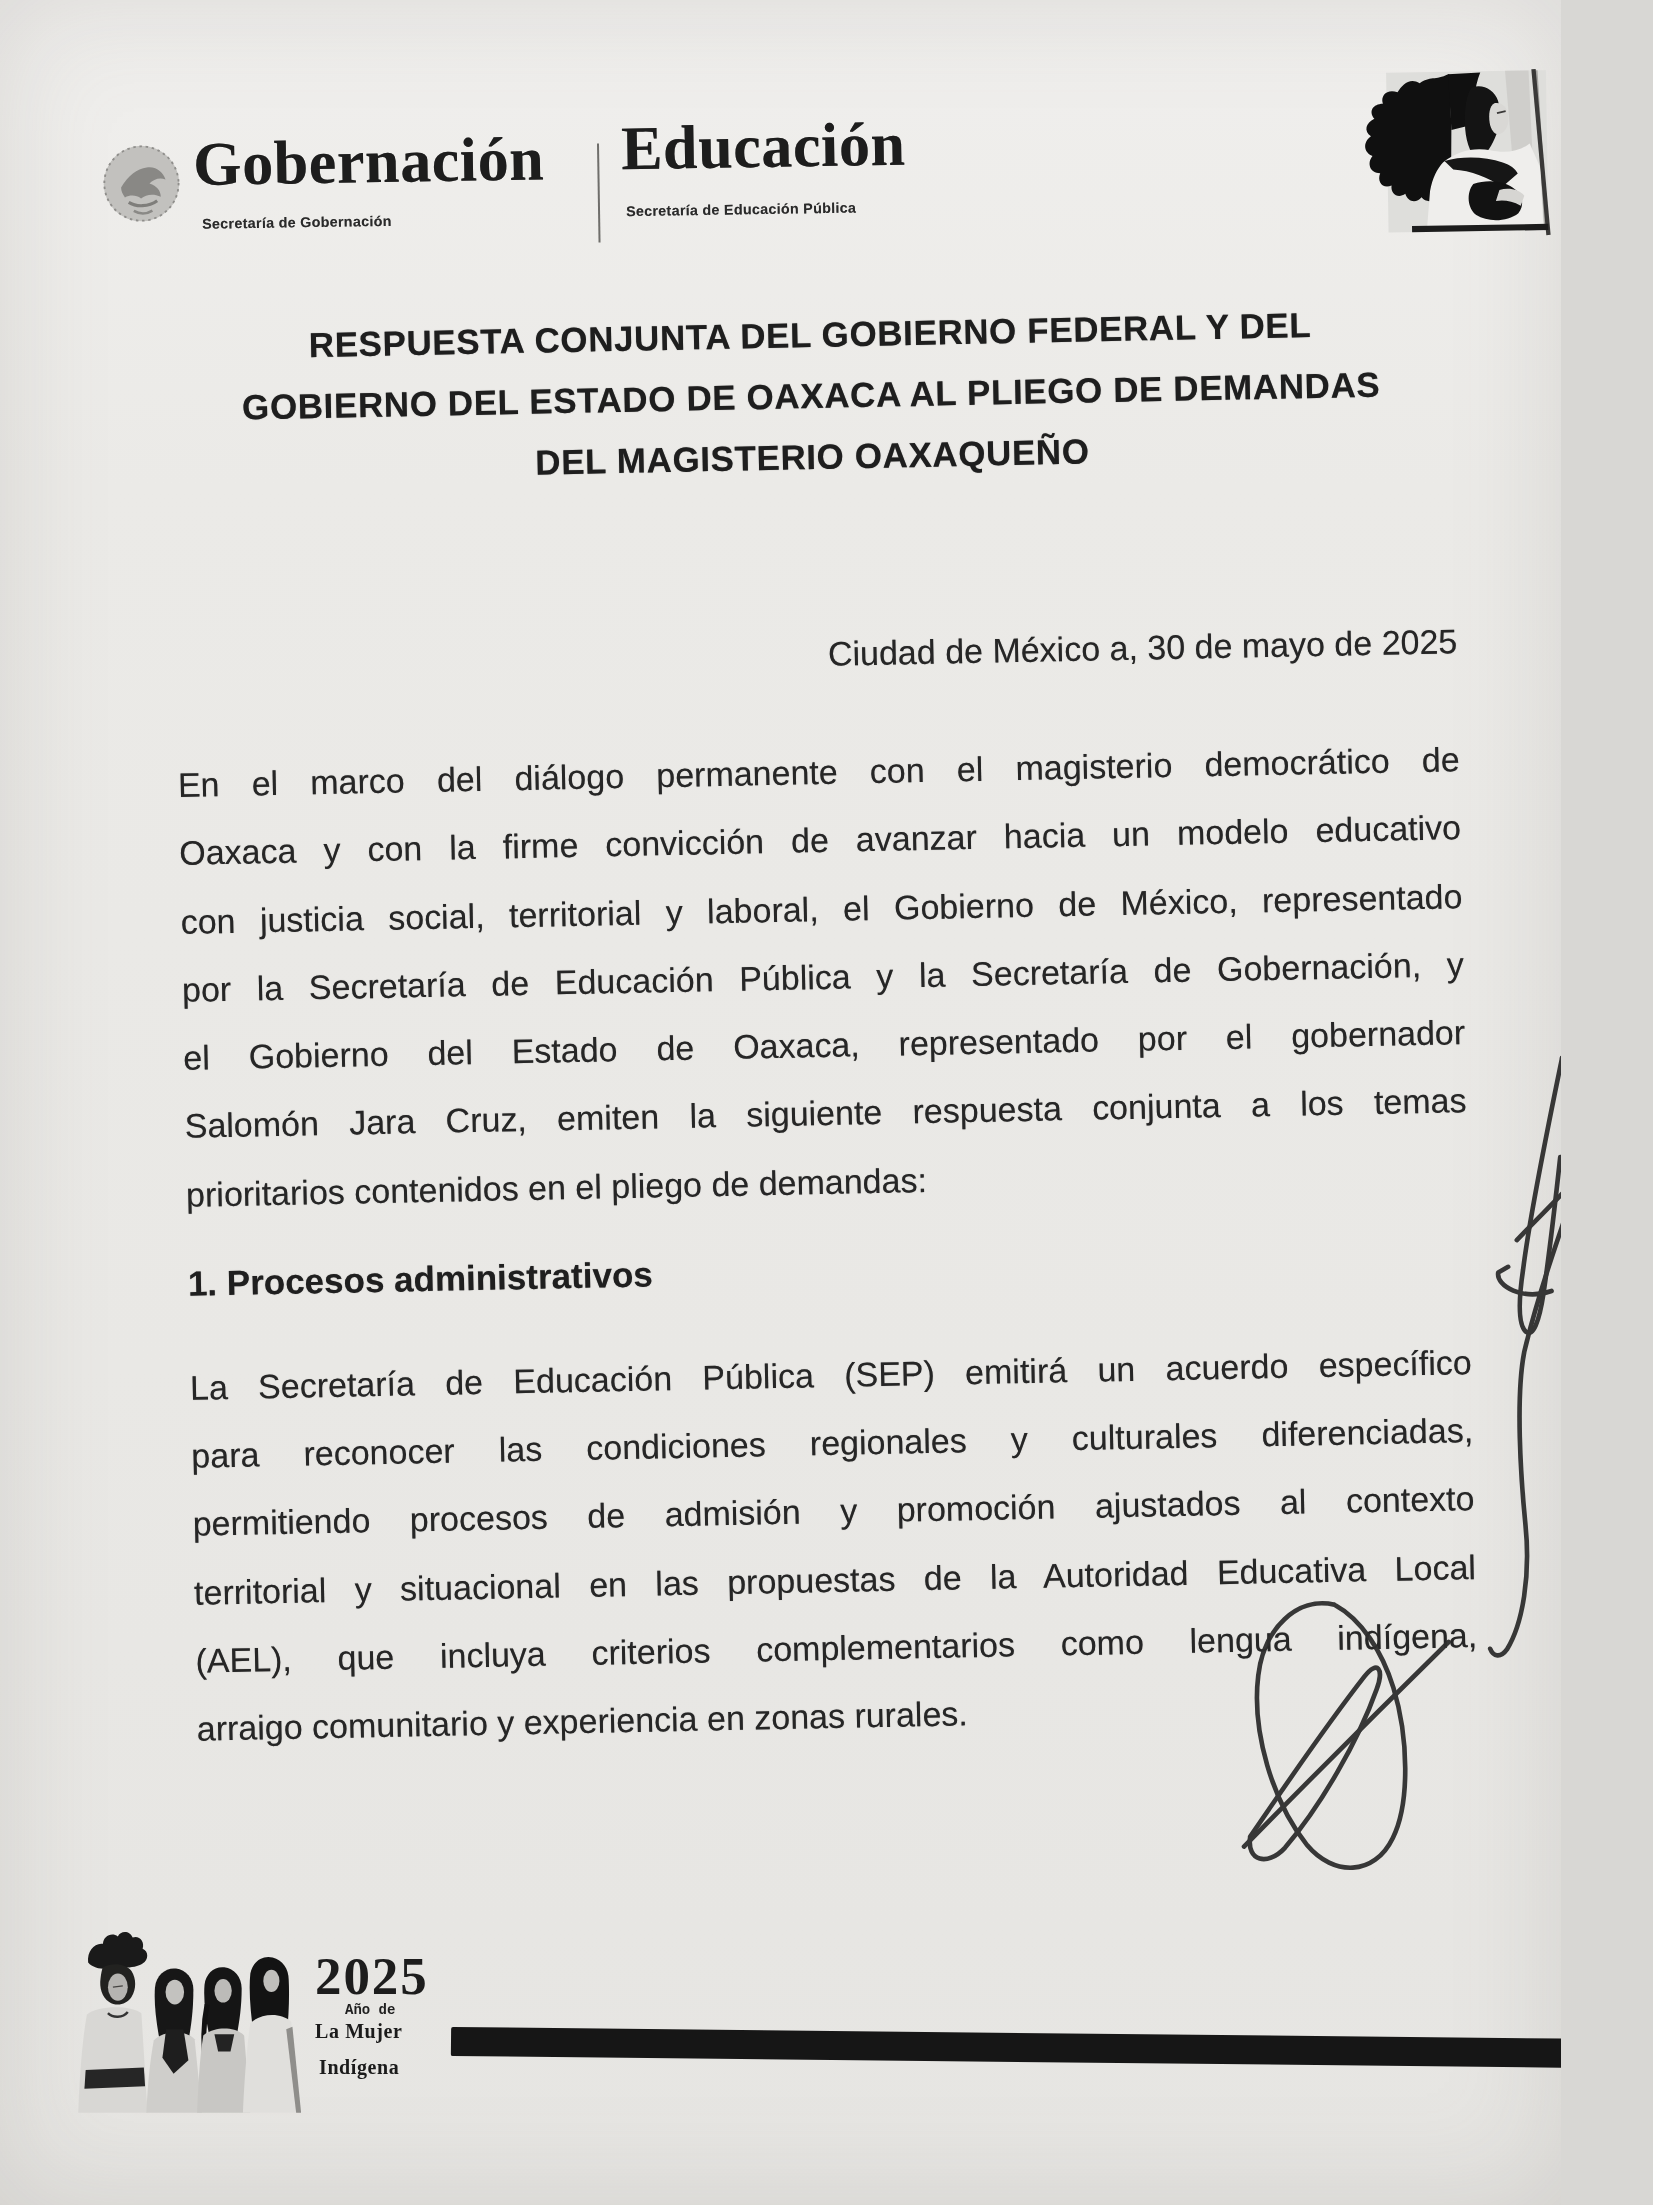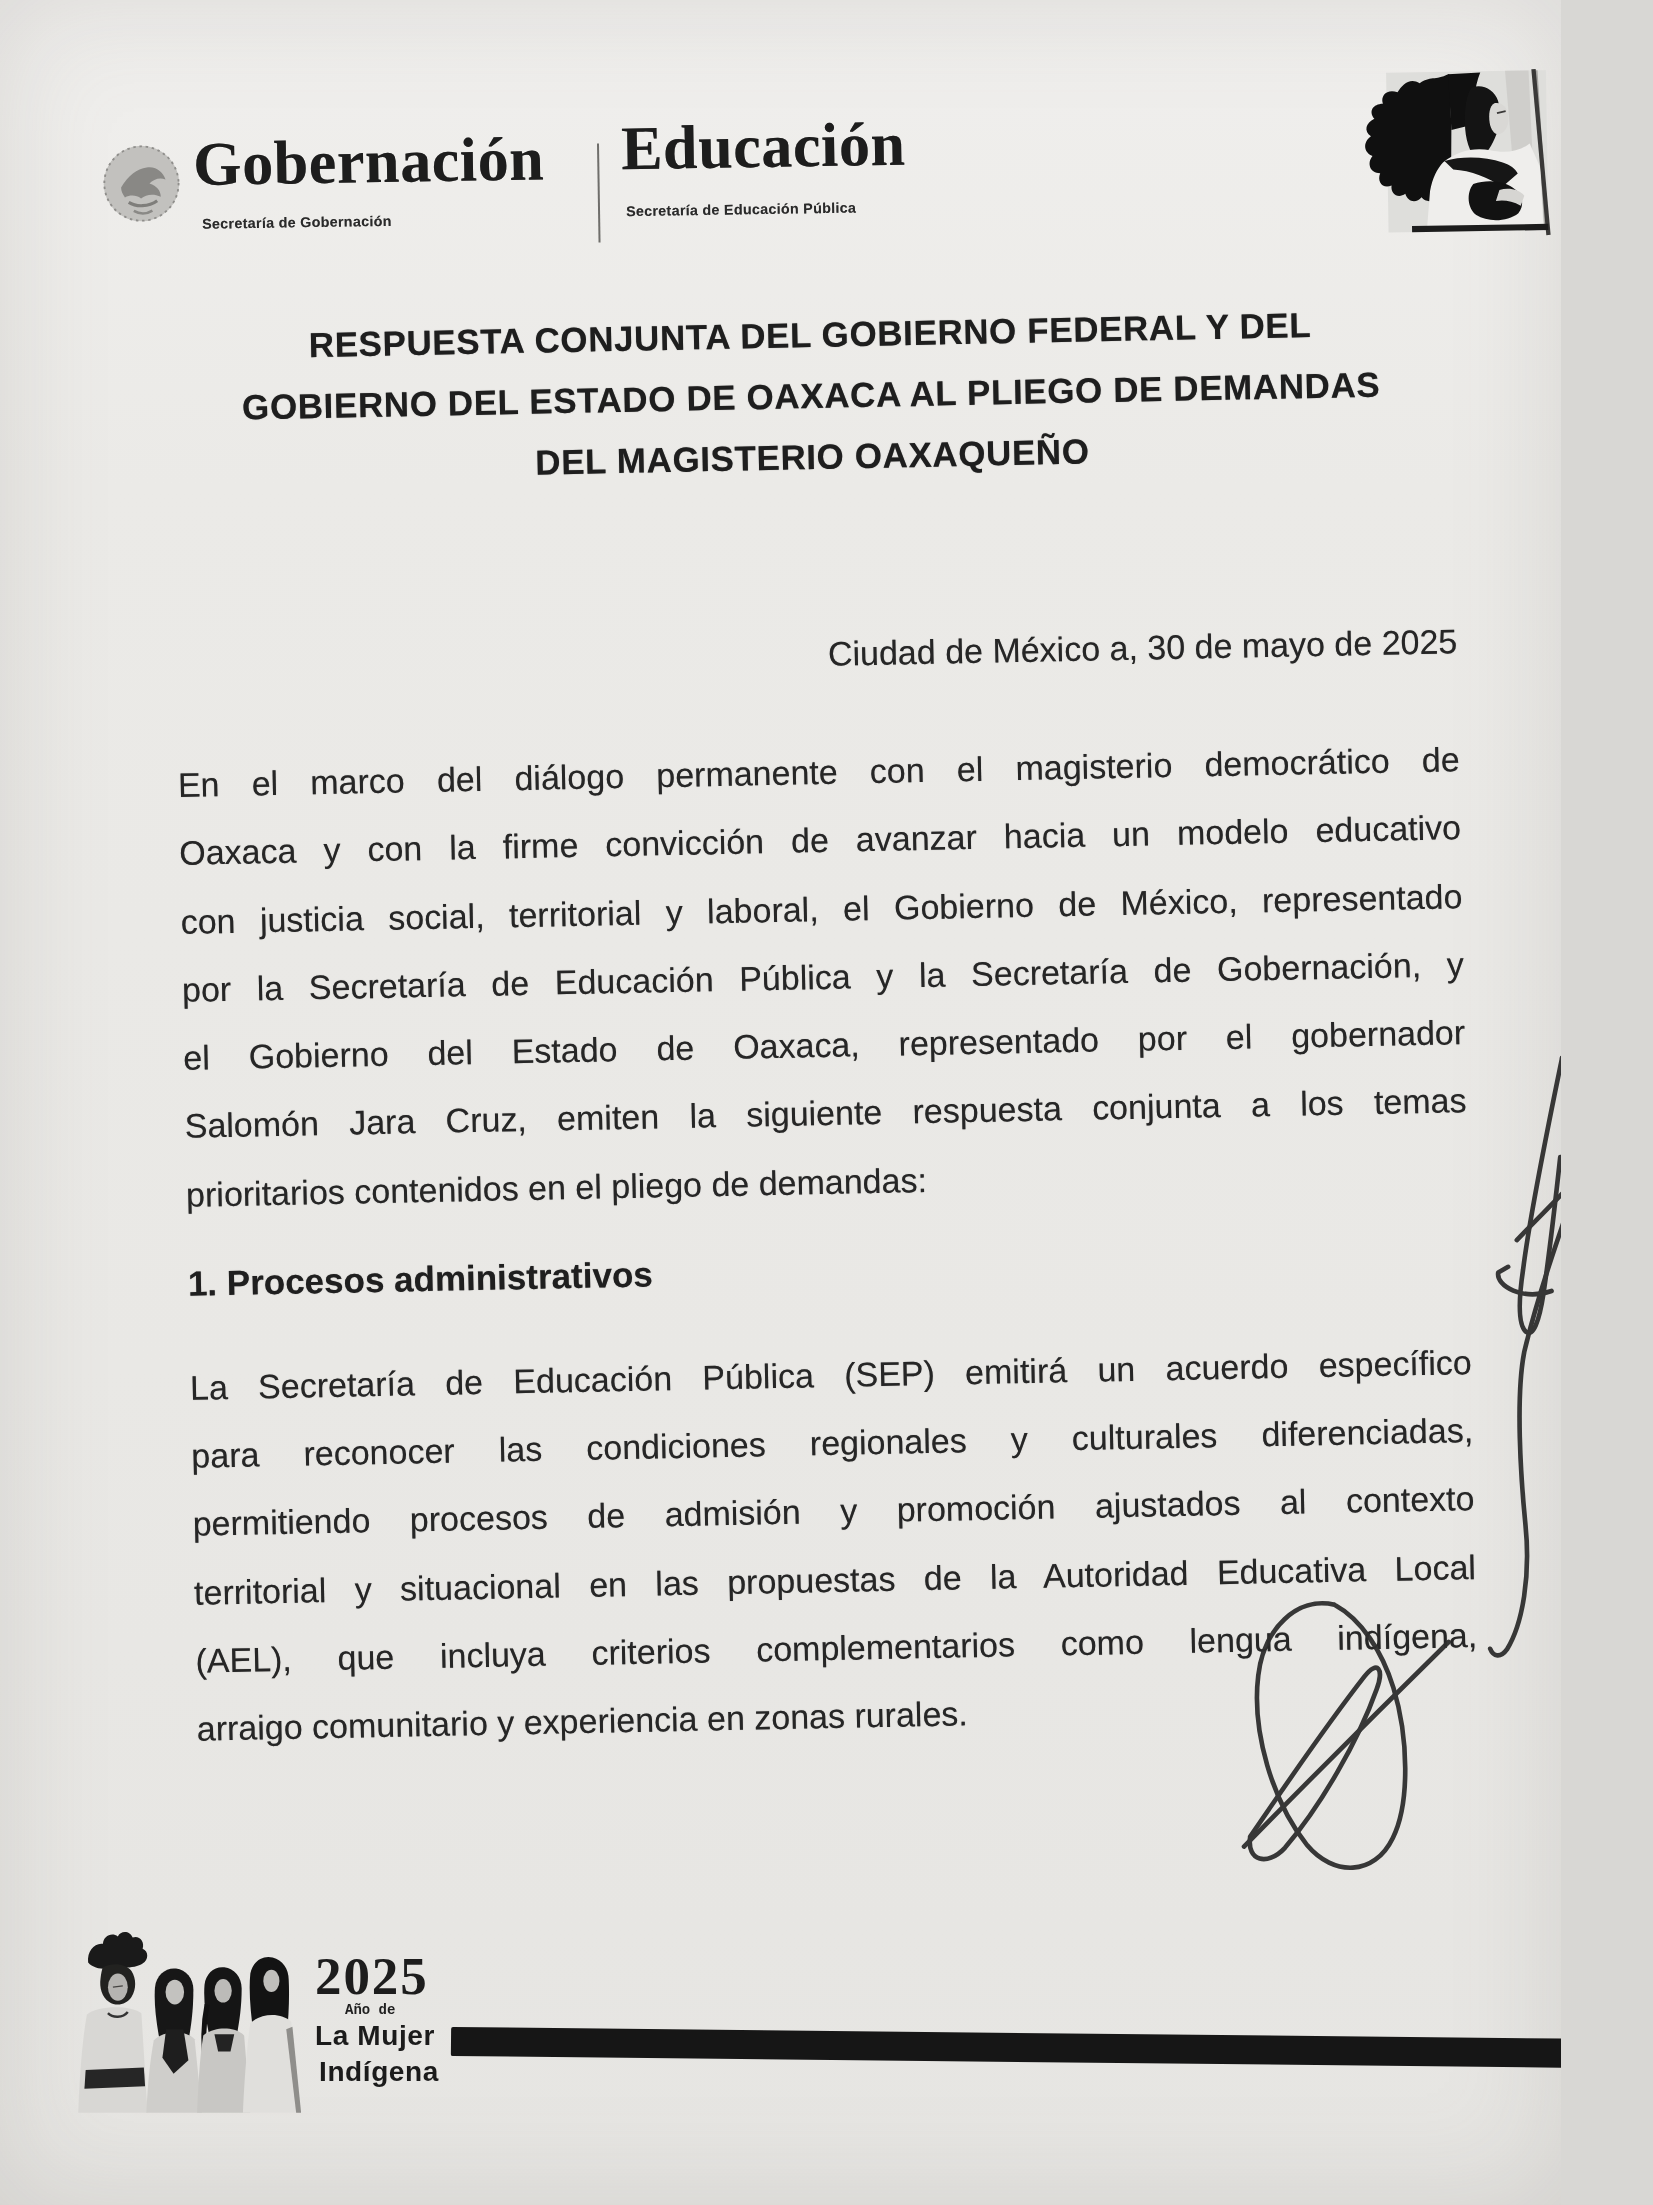--- a/index.html
+++ b/index.html
@@ -18,21 +18,21 @@
   
   .doc{position:absolute;left:181px;top:303px;width:1282px;height:1501px;transform:rotate(-1.15deg);transform-origin:50% 42%;}
   .tline{position:absolute;left:0;width:100%;text-align:center;font-size:35px;font-weight:700;color:#1e1e1e;letter-spacing:0.6px;white-space:nowrap;text-shadow:0 0 0.8px rgba(25,25,25,.55);}
   .dateline{position:absolute;left:0;width:100%;text-align:right;font-size:34px;color:#262626;text-shadow:0 0 0.7px rgba(35,35,35,.5);}
   .bline{position:absolute;left:0;width:100%;font-size:34px;color:#262626;text-align:justify;text-align-last:justify;white-space:normal;text-shadow:0 0 0.7px rgba(35,35,35,.5);}
   .bline.last{text-align:left;text-align-last:left;}
   .heading{position:absolute;left:0;font-size:35px;font-weight:700;color:#1f1f1f;text-shadow:0 0 0.8px rgba(25,25,25,.55);}
   
   .yr{font-family:"Liberation Serif",serif;font-weight:700;font-size:53px;color:#1d1d1d;letter-spacing:1.9px;}
   .tag-sm{font-family:Liberation Mono, monospace;font-weight:700;font-size:14px;color:#1f1f1f;}
-  .tag-lg{font-family:Liberation Sans, sans-serif;font-weight:700;font-size:28px;color:#1b1b1b;letter-spacing:0.6px;}
+  .tag-lg{font-family:Liberation Serif, serif;font-weight:700;font-size:20px;color:#1b1b1b;letter-spacing:0.6px;}
   .bar{position:absolute;left:451px;top:2027px;width:1189px;height:29px;background:#161616;transform:rotate(0.6deg);transform-origin:left center;border-radius:1.9px;}
   .sig-layer{position:absolute;left:0;top:0;width:1654px;height:2205px;pointer-events:none;}
 </style>
 </head>
 <body>
 
 <div class="page">
 
   <div class="hdr">
 

